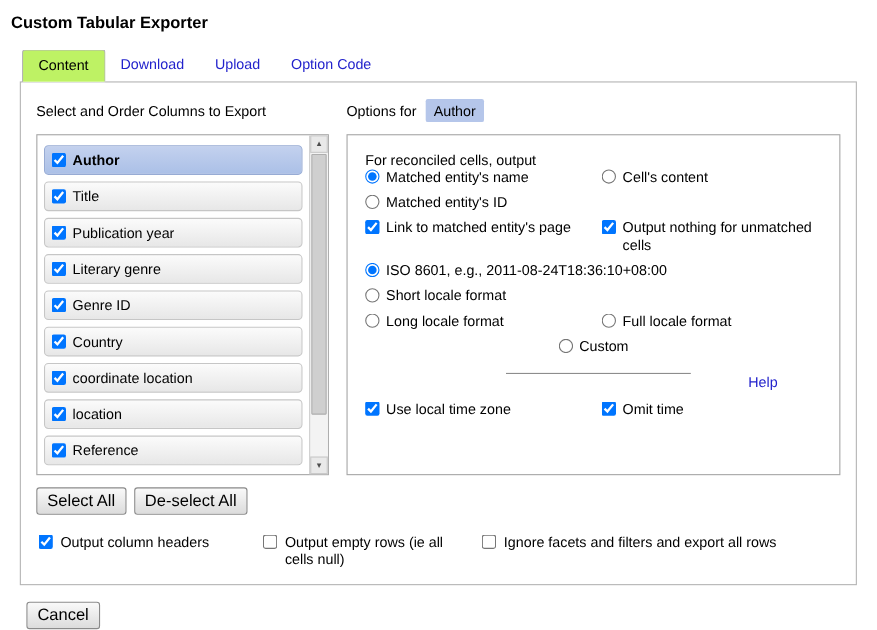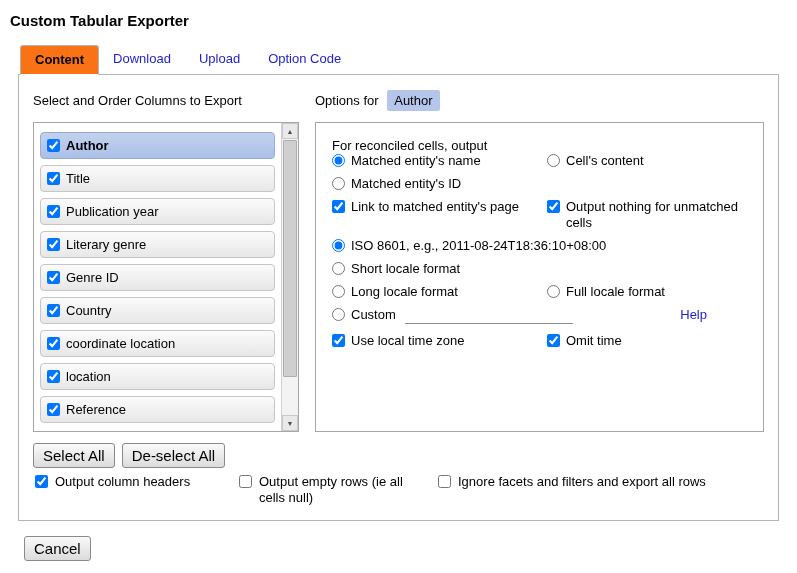--- a/index.html
+++ b/index.html
@@ -10,22 +10,22 @@
   html,body{margin:0;padding:0;}
   body{
     width:797px;height:573px;overflow:hidden;background:#fff;
     font-family:"Liberation Sans",sans-serif;font-size:13px;color:#000;
   }
   .dlg-title{font-size:15px;font-weight:bold;padding:12px 10px 16px;}
   .dlg-body{padding:0 18px;}
   .tabs{display:flex;position:relative;z-index:2;margin-bottom:-1px;padding-left:2px;}
   .tab{padding:6px 14px 7px;color:var(--link_blue);cursor:pointer;}
   .tab.active{
-    background:#f97316;border:1px solid #b4b4b4;border-bottom:1px solid #fff;
-    border-radius:3px 3px 0 0;color:#000;font-weight:bold;
+    background:#bef264;border:1px solid #b4b4b4;border-bottom:1px solid #fff;
+    border-radius:3px 3px 0 0;color:#000;
   }
   .tab-panel{border:1px solid #b4b4b4;padding:14px;background:#fff;}
   .panel-columns{display:flex;gap:16px;}
   .left-col{width:266px;flex:none;}
   .right-col{flex:1;min-width:0;}
   .section-heading{margin:2px 0 11px;height:20px;line-height:20px;white-space:nowrap;}
   .col-badge{background:var(--selection_bg);padding:3px 7px;border-radius:2px;margin-left:5px;}
 
   
   .list-wrap{border:1px solid #a6a6a6;height:310px;display:flex;background:#fff;}
@@ -55,30 +55,30 @@
 
   
   .options-panel{border:1px solid #a6a6a6;height:310px;padding:15px 16px;overflow:hidden;}
   .recon-heading{}
   .opt-row{display:flex;margin-bottom:7px;align-items:flex-start;}
   .opt-cell{width:215px;flex:none;display:flex;gap:6px;align-items:flex-start;cursor:pointer;}
   .opt-cell.grow{flex:1;width:auto;min-width:0;}
   .opt-cell input{width:13px;height:13px;margin:1px 0 0;flex:none;}
   .opt-cell span{line-height:16px;}
   .date-section{}
-  .custom-row{align-items:flex-start;margin-bottom:9px;}
+  .custom-row{align-items:center;margin-bottom:9px;flex-direction:column;}
   .custom-row .opt-cell{width:auto;}
   .custom-input{
     border:none;border-bottom:1px solid #8d8d8d;width:168px;margin-left:9px;
     font:inherit;outline:none;padding:0 2px 1px;background:transparent;
   }
   .help-link{color:var(--link_blue);margin-left:auto;margin-right:40px;cursor:pointer;text-decoration:none;}
 
   
-  .footer-opts{display:flex;margin-top:6px;padding-left:2px;}
+  .footer-opts{display:flex;margin-top:17px;padding-left:2px;}
   .fo-item{display:flex;gap:7px;align-items:flex-start;cursor:pointer;}
   .fo-item input{width:13px;height:13px;margin:1px 0 0;flex:none;}
   .fo-item span{line-height:16px;}
   .fo-1{width:204px;}
   .fo-2{width:199px;}
   .fo-2 span{max-width:158px;}
 
   .dlg-footer{margin-top:15px;padding:0 24px;}
 </style>
 </head>

